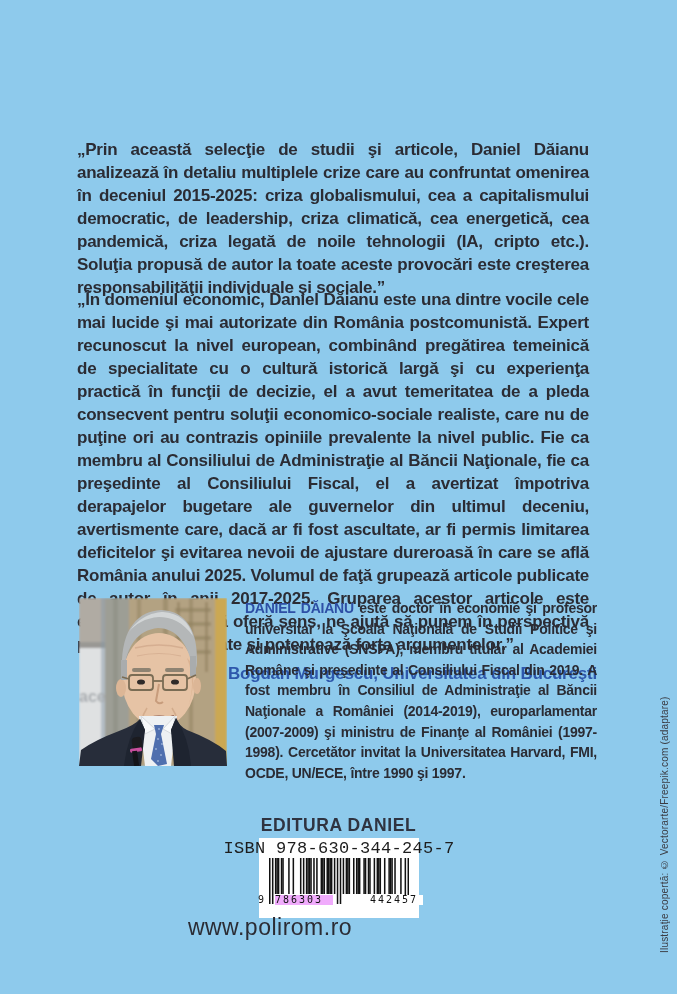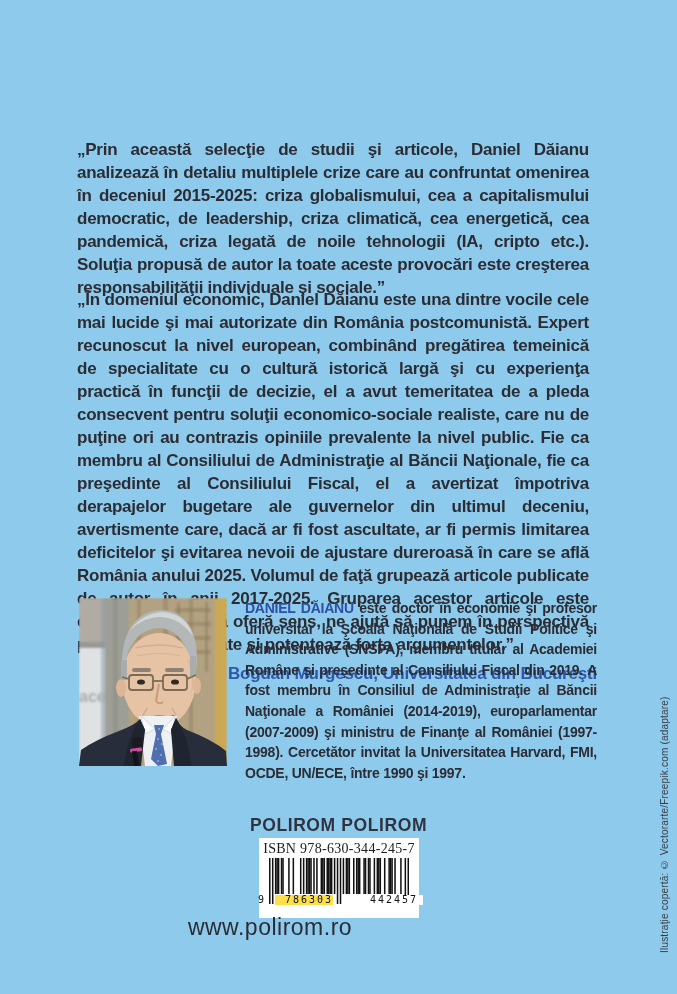--- a/index.html
+++ b/index.html
@@ -30,31 +30,31 @@
   .publisher-name {
     position:absolute; top:815px; left:0; width:677px; text-align:center;
     font-size:17.5px; font-weight:700; letter-spacing:0.6px; color:#2f3340;
   }
   .barcode-box {
     position:absolute; top:838px; left:259px; width:160px; height:80px;
     background:#ffffff; box-sizing:border-box; padding-top:3px;
     display:flex; flex-direction:column; align-items:center;
   }
   .isbn-label {
-    font-family:Liberation Serif, serif; font-size:14px; color:#1d1d1d;
+    font-family:Liberation Mono, monospace; font-size:17px; color:#1d1d1d;
     line-height:15px; letter-spacing:0.3px; white-space:nowrap;
   }
   .bars-wrap { position:relative; width:140px; height:46px; margin-top:2px; }
   .bars-wrap svg { position:absolute; left:0; top:0; }
   .bc-digit {
     position:absolute; bottom:-1px; font-family:"DejaVu Sans Mono", monospace;
     font-size:10px; color:#111; line-height:10px;
   }
   .bc-lead { left:-11px; }
-  .bc-g1 { left:6px;  width:58px; text-align:right; background:#fde047; letter-spacing:2px; }
+  .bc-g1 { left:6px;  width:58px; text-align:left; background:#f0abfc; letter-spacing:2px; }
   .bc-g2 { left:76px; width:58px; text-align:center; background:#fff; letter-spacing:2px;margin-left:20px; }
   .website {
     position:absolute; top:914px; left:0; width:540px; text-align:center;
     font-size:23px; font-weight:400; letter-spacing:0.5px; color:#2b2c34;
   }
   .side-note {
     position:absolute; top:643px; right:7px; height:310px;
     writing-mode:vertical-rl; transform:rotate(180deg);
     font-size:10px; letter-spacing:0.2px; color:#3a3b42; white-space:nowrap;
   }
@@ -153,21 +153,21 @@
 
           <rect x="53" y="139" width="10" height="13" rx="4" fill="#1b1b1f" transform="rotate(-8 58 145)"></rect>
           <rect x="51" y="150" width="12" height="4" rx="1.5" fill="#c94f9e" transform="rotate(-8 57 152)"></rect>
           <rect x="54" y="153" width="5" height="15" fill="#141418" transform="rotate(-8 56 160)"></rect>
         </g>
       </svg>
     </div>
     <p class="bio-text"><span class="bio-name">DANIEL DĂIANU</span> <span>este doctor în economie şi profesor universitar la Şcoala Naţională de Studii Politice şi Administrative (SNSPA), membru titular al Academiei Române şi preşedinte al Consiliului Fiscal din 2019. A fost membru în Consiliul de Administraţie al Băncii Naţionale a României (2014-2019), europarlamentar (2007-2009) şi ministru de Finanţe al României (1997-1998). Cercetător invitat la Universitatea Harvard, FMI, OCDE, UN/ECE, între 1990 şi 1997.</span></p>
   </div>
 
-  <div class="publisher-name">POLIROM POLIROM</div>
+  <div class="publisher-name">EDITURA DANIEL</div>
 
   <div class="barcode-box">
     <div class="isbn-label">ISBN 978-630-344-245-7</div>
     <div class="bars-wrap">
       <svg width="140" height="46" viewBox="0 0 140 46" xmlns="http://www.w3.org/2000/svg">
           <rect x="0.00" y="0" width="1.52" height="46" fill="#111"></rect>
           <rect x="2.95" y="0" width="1.52" height="46" fill="#111"></rect>
           <rect x="5.89" y="0" width="1.52" height="36" fill="#111"></rect>
           <rect x="7.37" y="0" width="1.52" height="36" fill="#111"></rect>
           <rect x="8.84" y="0" width="1.52" height="36" fill="#111"></rect>

